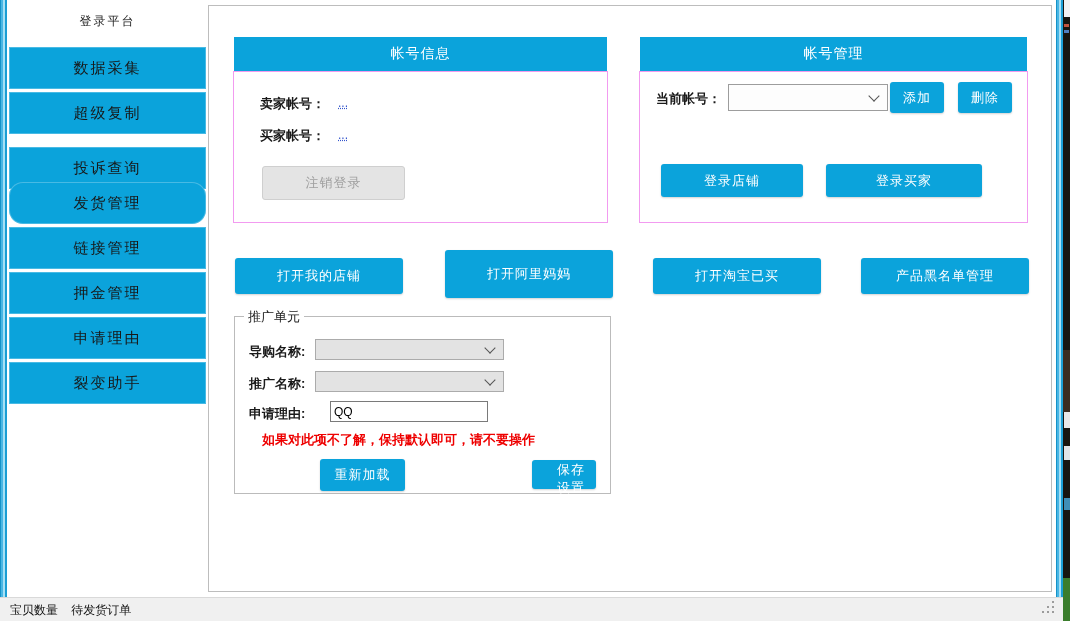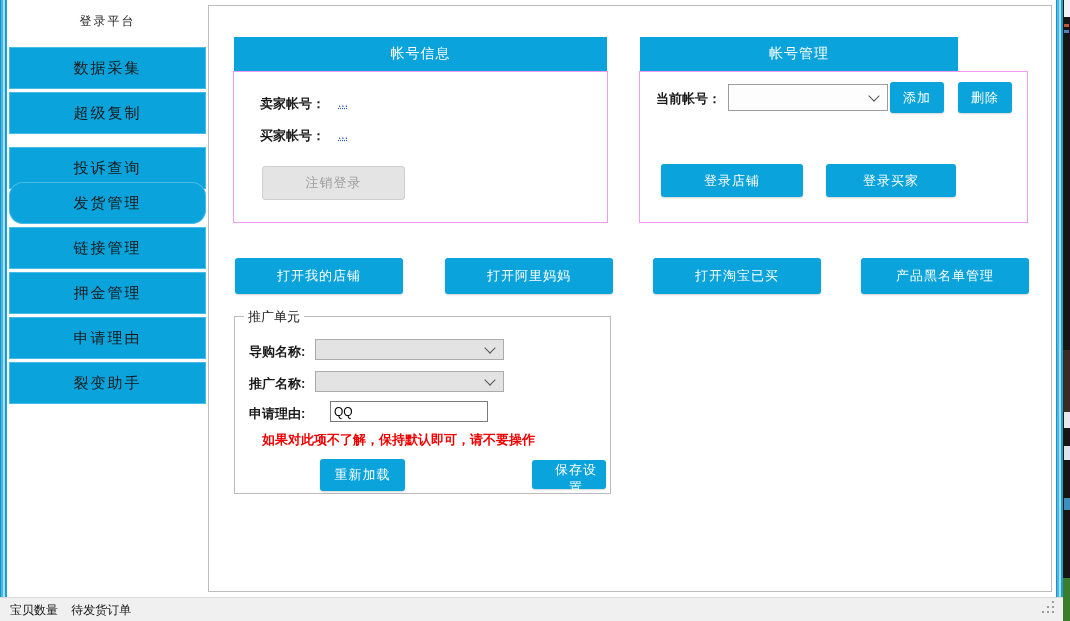--- a/index.html
+++ b/index.html
@@ -97,35 +97,35 @@
 
     <div class="panel-header" style="left:25px;top:31px;width:373px;">帐号信息</div>
     <div class="group-pink" style="left:24px;top:65px;width:375px;height:152px;">
       <div class="fieldlabel" style="left:26px;top:23px;">卖家帐号：</div>
       <span class="link-ellipsis" style="position:absolute;left:104px;top:24px;">...</span>
       <div class="fieldlabel" style="left:26px;top:55px;">买家帐号：</div>
       <span class="link-ellipsis" style="position:absolute;left:104px;top:56px;">...</span>
       <button class="btn-disabled" style="left:28px;top:94px;width:143px;height:34px;">注销登录</button>
     </div>
 
-    <div class="panel-header" style="left:431px;top:31px;width:318px;">帐号管理</div>
+    <div class="panel-header" style="left:431px;top:31px;width:387px;">帐号管理</div>
     <div class="group-pink" style="left:430px;top:65px;width:389px;height:152px;">
       <div class="fieldlabel" style="left:16px;top:18px;">当前帐号：</div>
       <div class="combo" style="left:88px;top:12px;width:160px;height:27px;">
         <span class="combo-value"></span>
         <span class="chev"></span>
       </div>
       <button class="btn-blue" style="left:250px;top:10px;width:54px;height:31px;">添加</button>
       <button class="btn-blue" style="left:318px;top:10px;width:54px;height:31px;">删除</button>
       <button class="btn-blue" style="left:21px;top:92px;width:142px;height:33px;">登录店铺</button>
-      <button class="btn-blue" style="left:186px;top:92px;width:130px;height:33px;">登录买家</button>
+      <button class="btn-blue" style="left:186px;top:92px;width:156px;height:33px;">登录买家</button>
     </div>
 
     <button class="btn-blue" style="left:26px;top:252px;width:168px;height:36px;">打开我的店铺</button>
-    <button class="btn-blue" style="left:236px;top:252px;width:168px;height:36px;">打开阿里妈妈</button>
+    <button class="btn-blue" style="left:236px;top:244px;width:168px;height:48px;">打开阿里妈妈</button>
     <button class="btn-blue" style="left:444px;top:252px;width:168px;height:36px;">打开淘宝已买</button>
     <button class="btn-blue" style="left:652px;top:252px;width:168px;height:36px;">产品黑名单管理</button>
 
     <div class="groupbox" style="left:25px;top:310px;width:377px;height:178px;">
       <span class="groupbox-label">推广单元</span>
 
       <div class="fieldlabel" style="left:14px;top:26px;">导购名称:</div>
       <div class="combo disabled" style="left:80px;top:22px;width:189px;height:21px;">
         <span class="combo-value"></span>
         <span class="chev"></span>
@@ -136,21 +136,21 @@
         <span class="combo-value"></span>
         <span class="chev"></span>
       </div>
 
       <div class="fieldlabel" style="left:14px;top:88px;">申请理由:</div>
       <input class="textbox" style="left: 95px; top: 84px; width: 158px; height: 21px;" value="QQ">
 
       <div class="warning-text" style="left:27px;top:114px;">如果对此项不了解，保持默认即可，请不要操作</div>
 
       <button class="btn-blue" style="left:85px;top:142px;width:85px;height:32px;">重新加载</button>
-      <button class="btn-blue" style="left:297px;top:143px;width:74px;height:29px;padding-left:20px;">保存设置</button>
+      <button class="btn-blue" style="left:297px;top:143px;width:64px;height:29px;padding-left:20px;">保存设置</button>
     </div>
   </div>
 
   <div class="statusbar">
     <div class="status-text">
       <span>宝贝数量</span>
       <span>待发货订单</span>
     </div>
     <div class="grip">
       <i style="left:10px;top:0;"></i>

